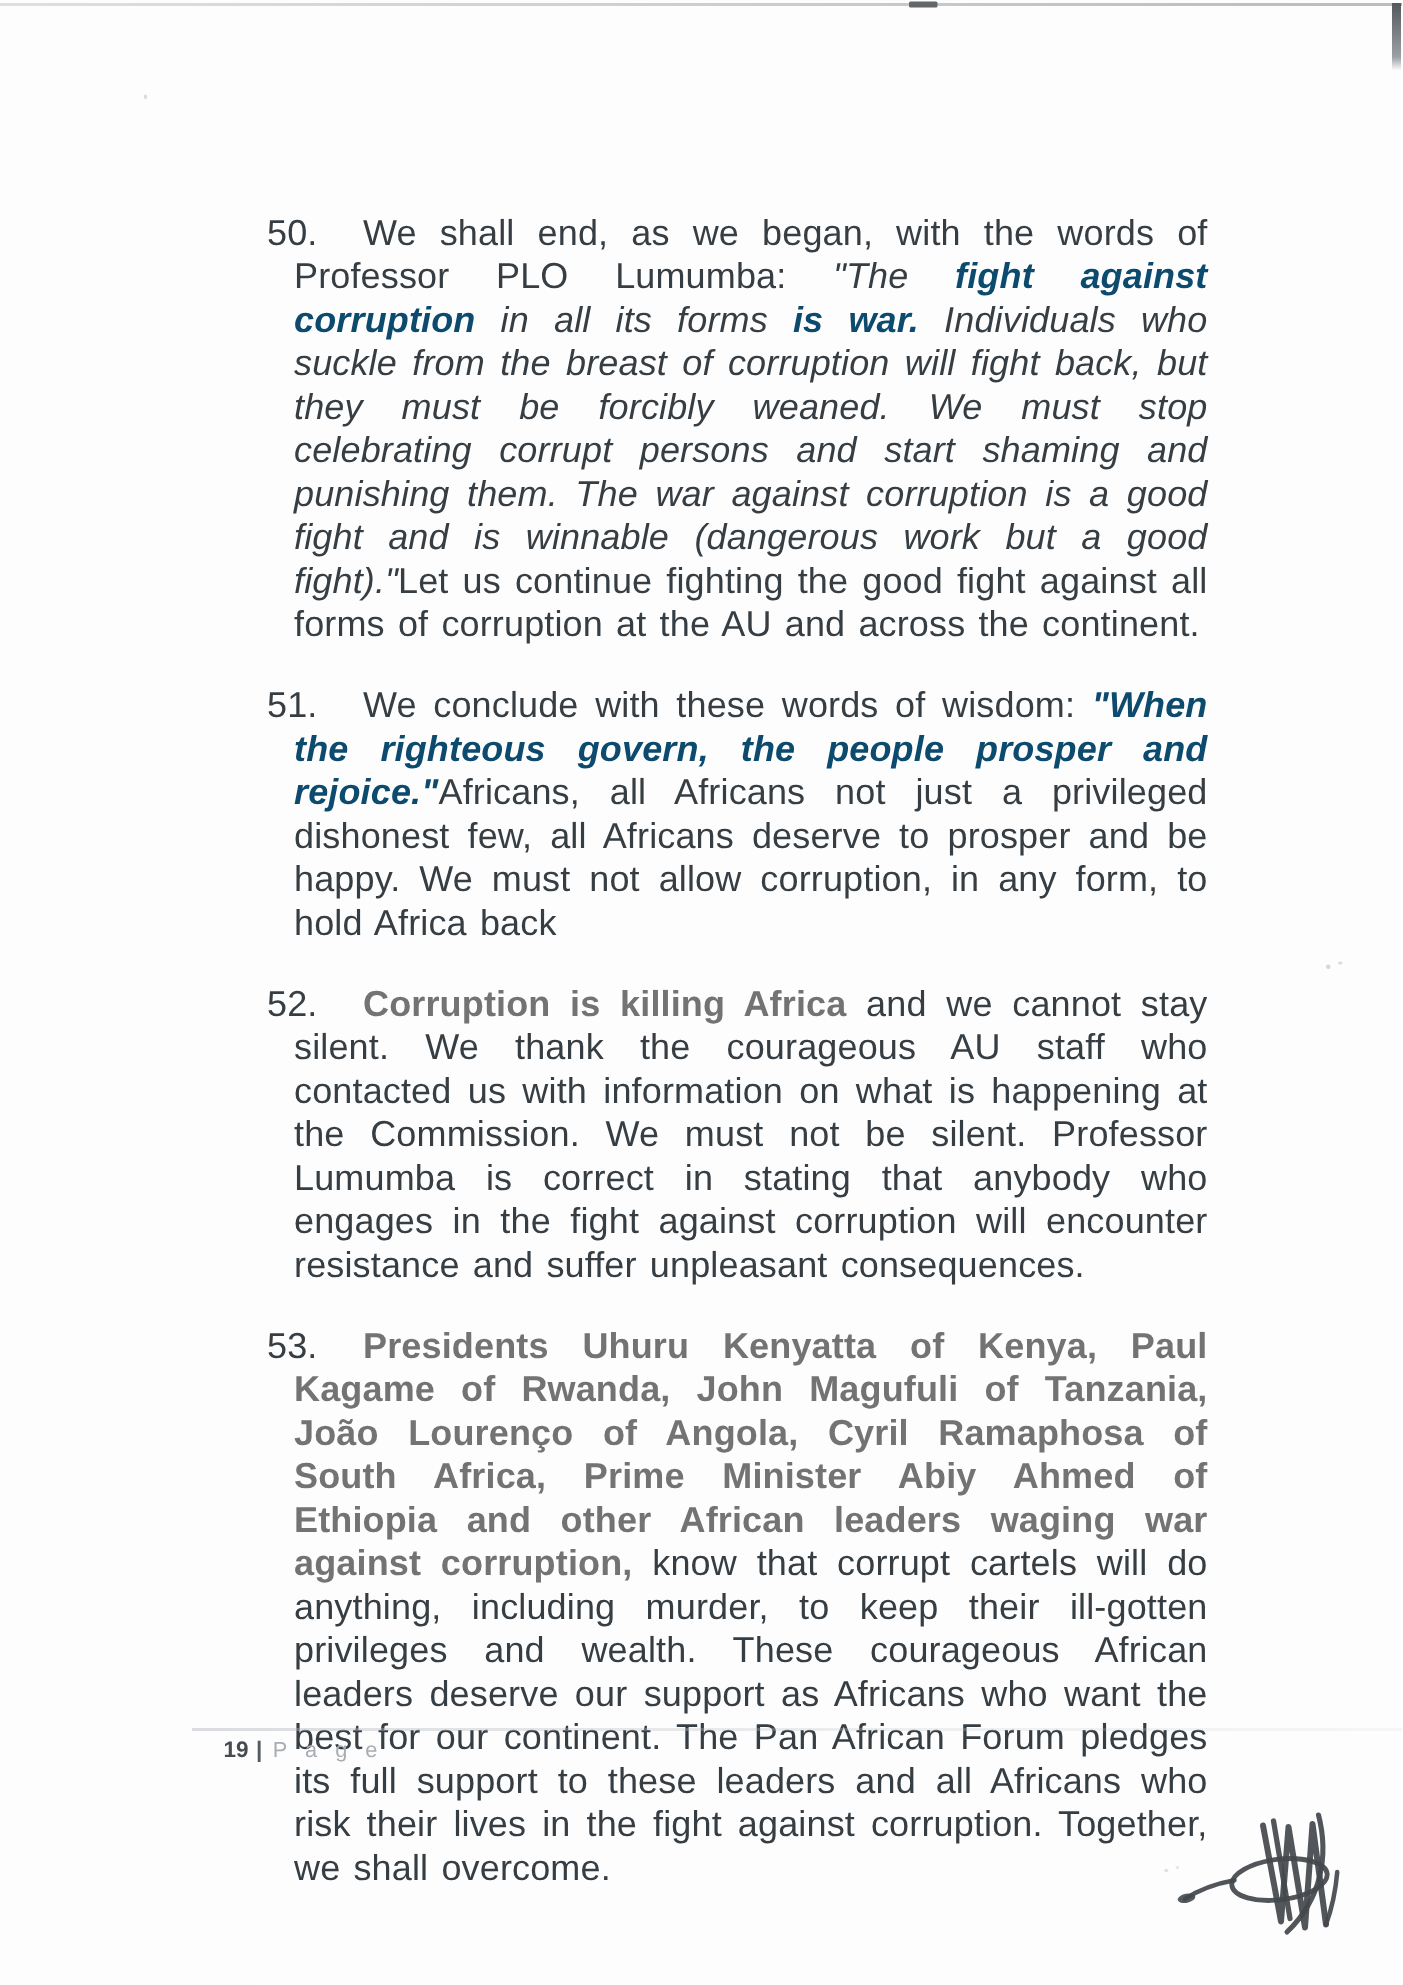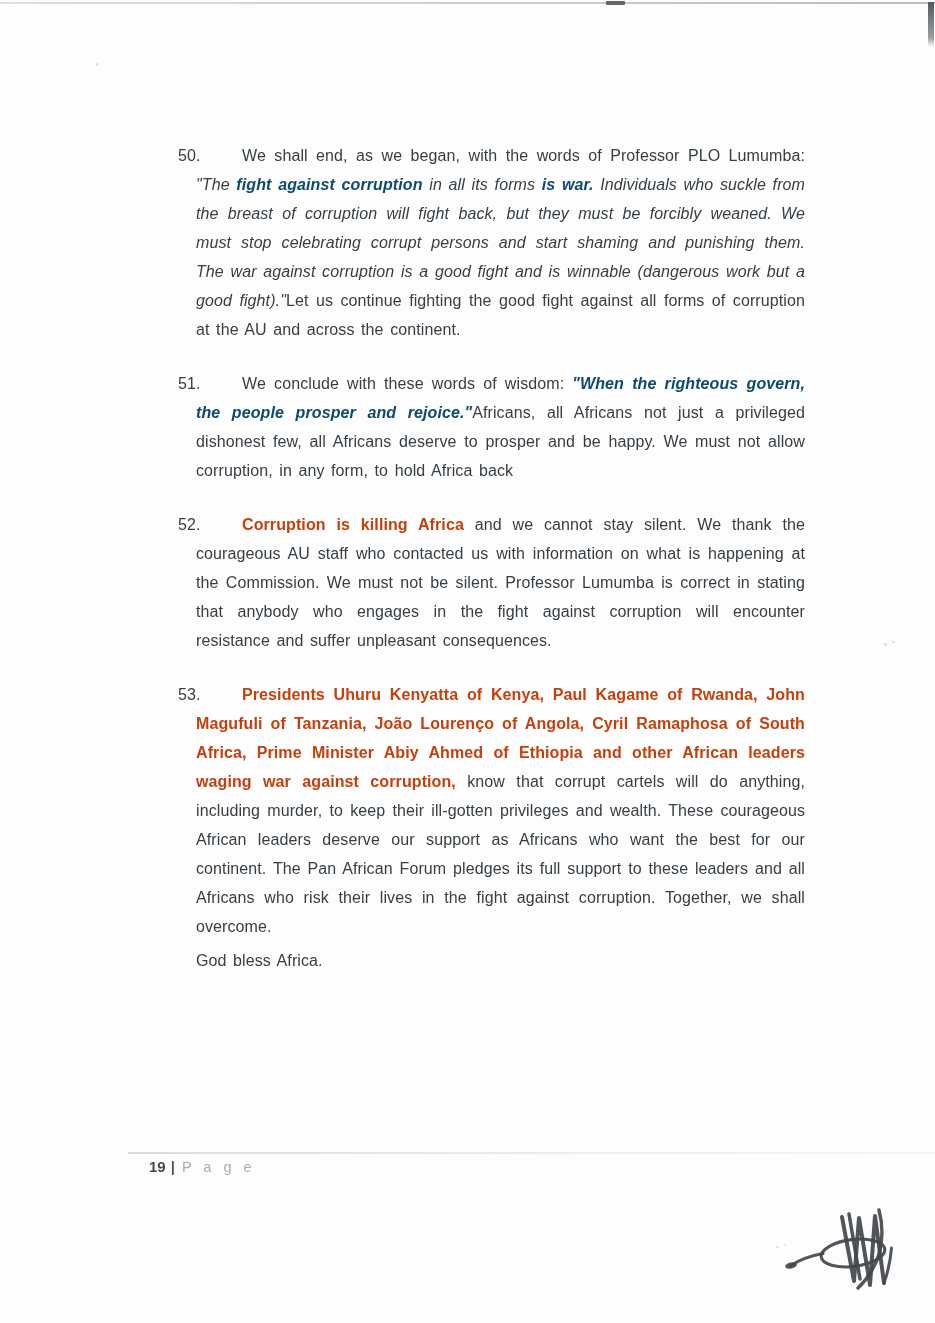--- a/index.html
+++ b/index.html
@@ -55,39 +55,39 @@
   .content {
     position: absolute;
     top: 141px; left: 0;
     width: 935px;
   }
   .paragraph {
     position: relative;
     padding-left: 196px;
     padding-right: 130px;
     margin: 0 0 25px 0;
-    font-size: 16px;
+    font-size: 24px;
     line-height: 29px;
     color: #363e43;
     text-align: justify;
     text-indent: 46px;
     word-spacing: 2px;
     letter-spacing: 0.1px;
   }
   .paragraph.closing {
     margin-top: -20px;
     text-indent: 0;
     text-align: left;
   }
   .para-number {
     position: absolute;
     left: 178px; top: 0;
     text-indent: 0;
   }
-  .seg-b  { font-weight: bold; color: #c2410c; }
+  .seg-b  { font-weight: bold; color: #737373; }
   .seg-i  { font-style: italic; }
   .seg-bi { font-weight: bold; font-style: italic; color: #0c4a6e; }
 
   
   .footer-rule {
     position: absolute;
     top: 1152px; left: 128px;
     width: 807px; height: 2px;
     background: linear-gradient(to right,
       rgba(175,180,185,0.45),
@@ -141,21 +141,20 @@
   <div class="speck s3"></div>
   <div class="speck s4"></div>
   <div class="speck s5"></div>
 
   <main class="content">
     <div id="paragraph-list">
         <div class="paragraph"><span class="para-number">50.</span><span class="seg-r">We shall end, as we began, with the words of Professor PLO Lumumba: </span><span class="seg-i">"The </span><span class="seg-bi">fight against corruption</span><span class="seg-i"> in all its forms </span><span class="seg-bi">is war.</span><span class="seg-i"> Individuals who suckle from the breast of corruption will fight back, but they must be forcibly weaned. We must stop celebrating corrupt persons and start shaming and punishing them. The war against corruption is a good fight and is winnable (dangerous work but a good fight)."</span><span class="seg-r">Let us continue fighting the good fight against all forms of corruption at the AU and across the continent.</span></div>
         <div class="paragraph"><span class="para-number">51.</span><span class="seg-r">We conclude with these words of wisdom: </span><span class="seg-bi">"When the righteous govern, the people prosper and rejoice."</span><span class="seg-r">Africans, all Africans not just a privileged dishonest few, all Africans deserve to prosper and be happy. We must not allow corruption, in any form, to hold Africa back</span></div>
         <div class="paragraph"><span class="para-number">52.</span><span class="seg-b">Corruption is killing Africa </span><span class="seg-r">and we cannot stay silent. We thank the courageous AU staff who contacted us with information on what is happening at the Commission. We must not be silent. Professor Lumumba is correct in stating that anybody who engages in the fight against corruption will encounter resistance and suffer unpleasant consequences.</span></div>
         <div class="paragraph"><span class="para-number">53.</span><span class="seg-b">Presidents Uhuru Kenyatta of Kenya, Paul Kagame of Rwanda, John Magufuli of Tanzania, João Lourenço of Angola, Cyril Ramaphosa of South Africa, Prime Minister Abiy Ahmed of Ethiopia and other African leaders waging war against corruption, </span><span class="seg-r">know that corrupt cartels will do anything, including murder, to keep their ill-gotten privileges and wealth. These courageous African leaders deserve our support as Africans who want the best for our continent. The Pan African Forum pledges its full support to these leaders and all Africans who risk their lives in the fight against corruption. Together, we shall overcome.</span></div>
-        <div class="paragraph closing"><span class="seg-r">God bless Africa.</span></div>
       </div>
   </main>
 
   <div class="footer-rule"></div>
   <div class="footer">
     <span class="pg-num">19</span><span class="pg-sep">|</span><span class="pg-word">P a g e</span>
   </div>
 
   <svg class="signature" viewBox="0 0 177 112" aria-hidden="true">
     <ellipse class="blob" cx="34" cy="75.5" rx="6" ry="3" transform="rotate(-12 34 75.5)"></ellipse>

